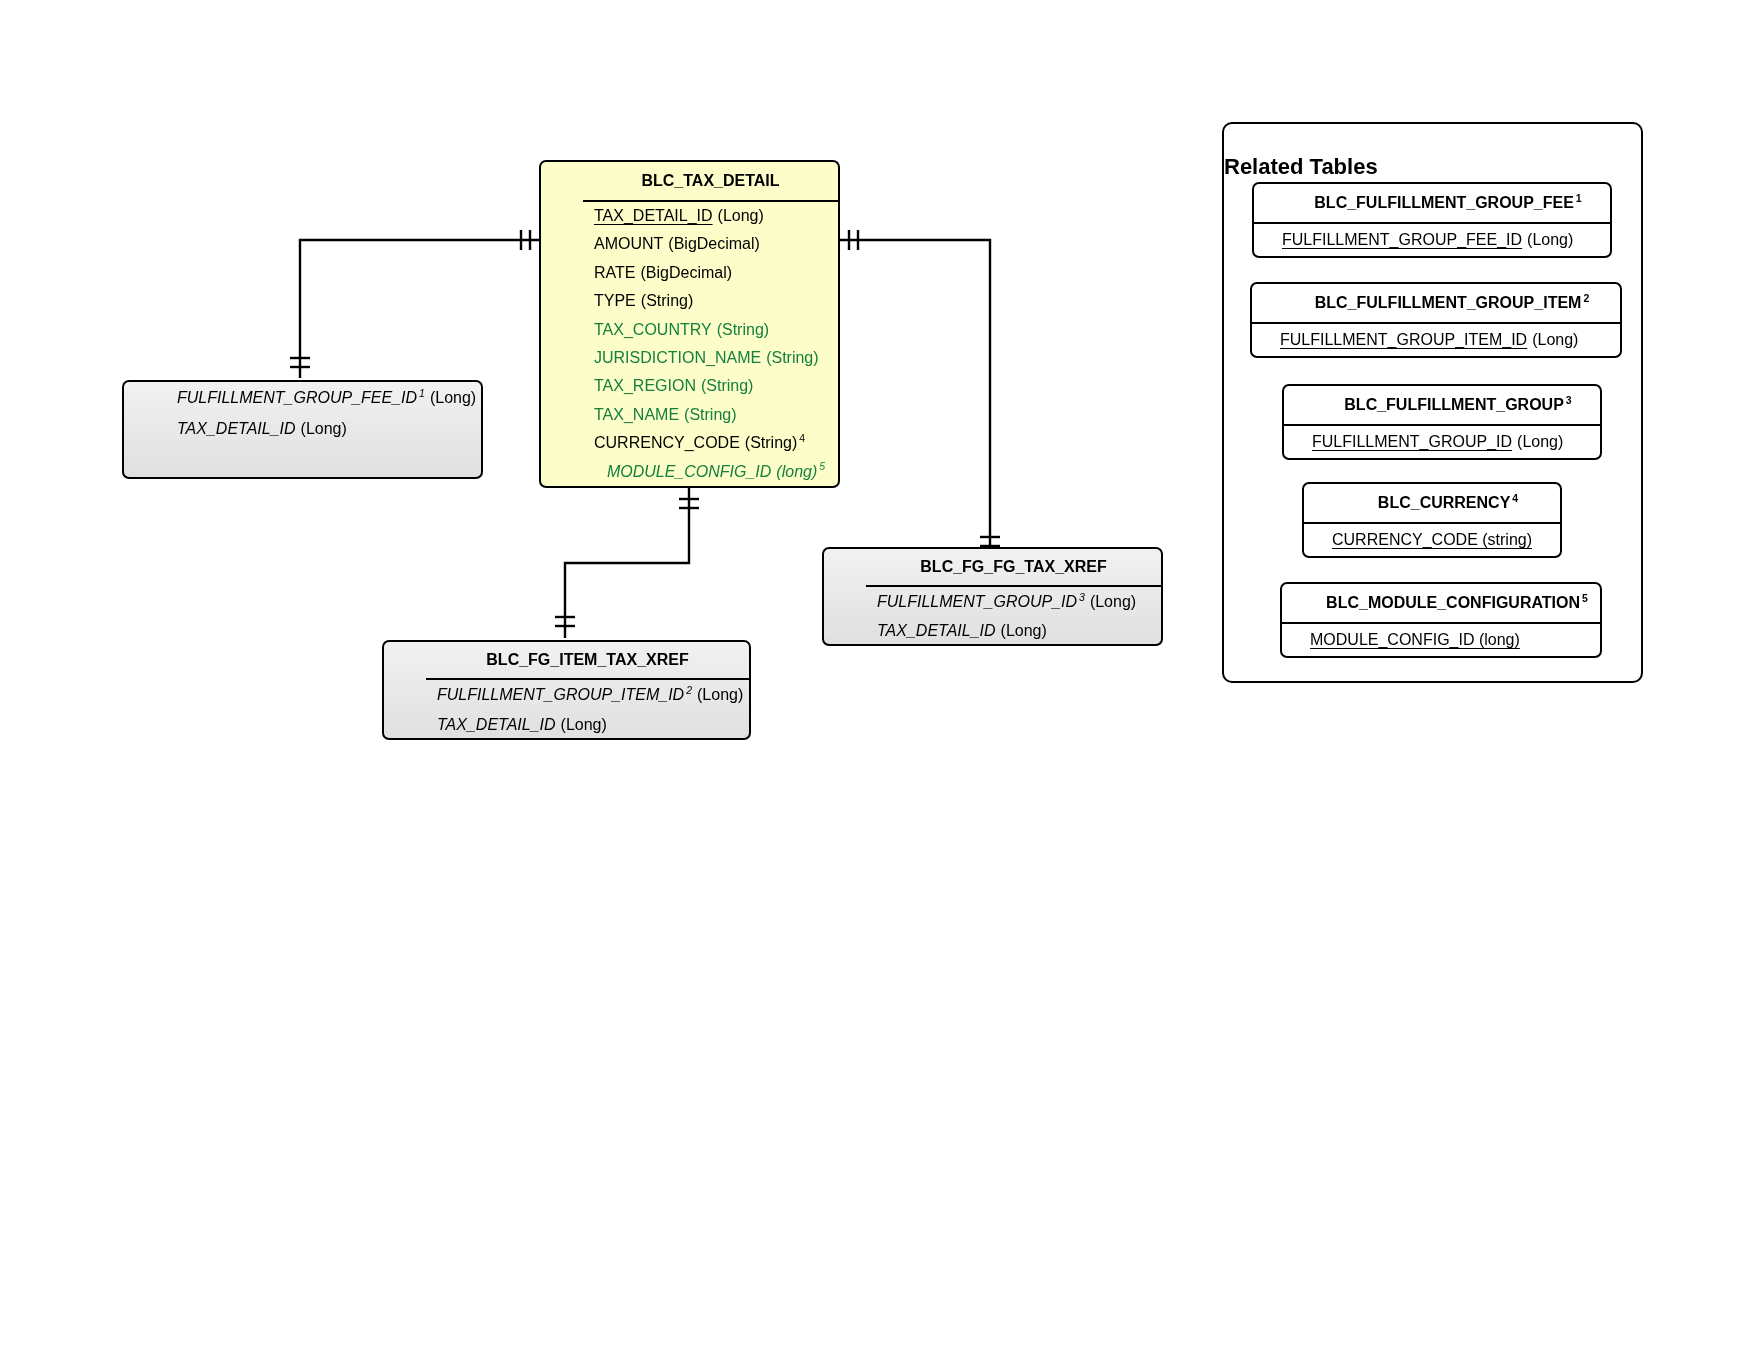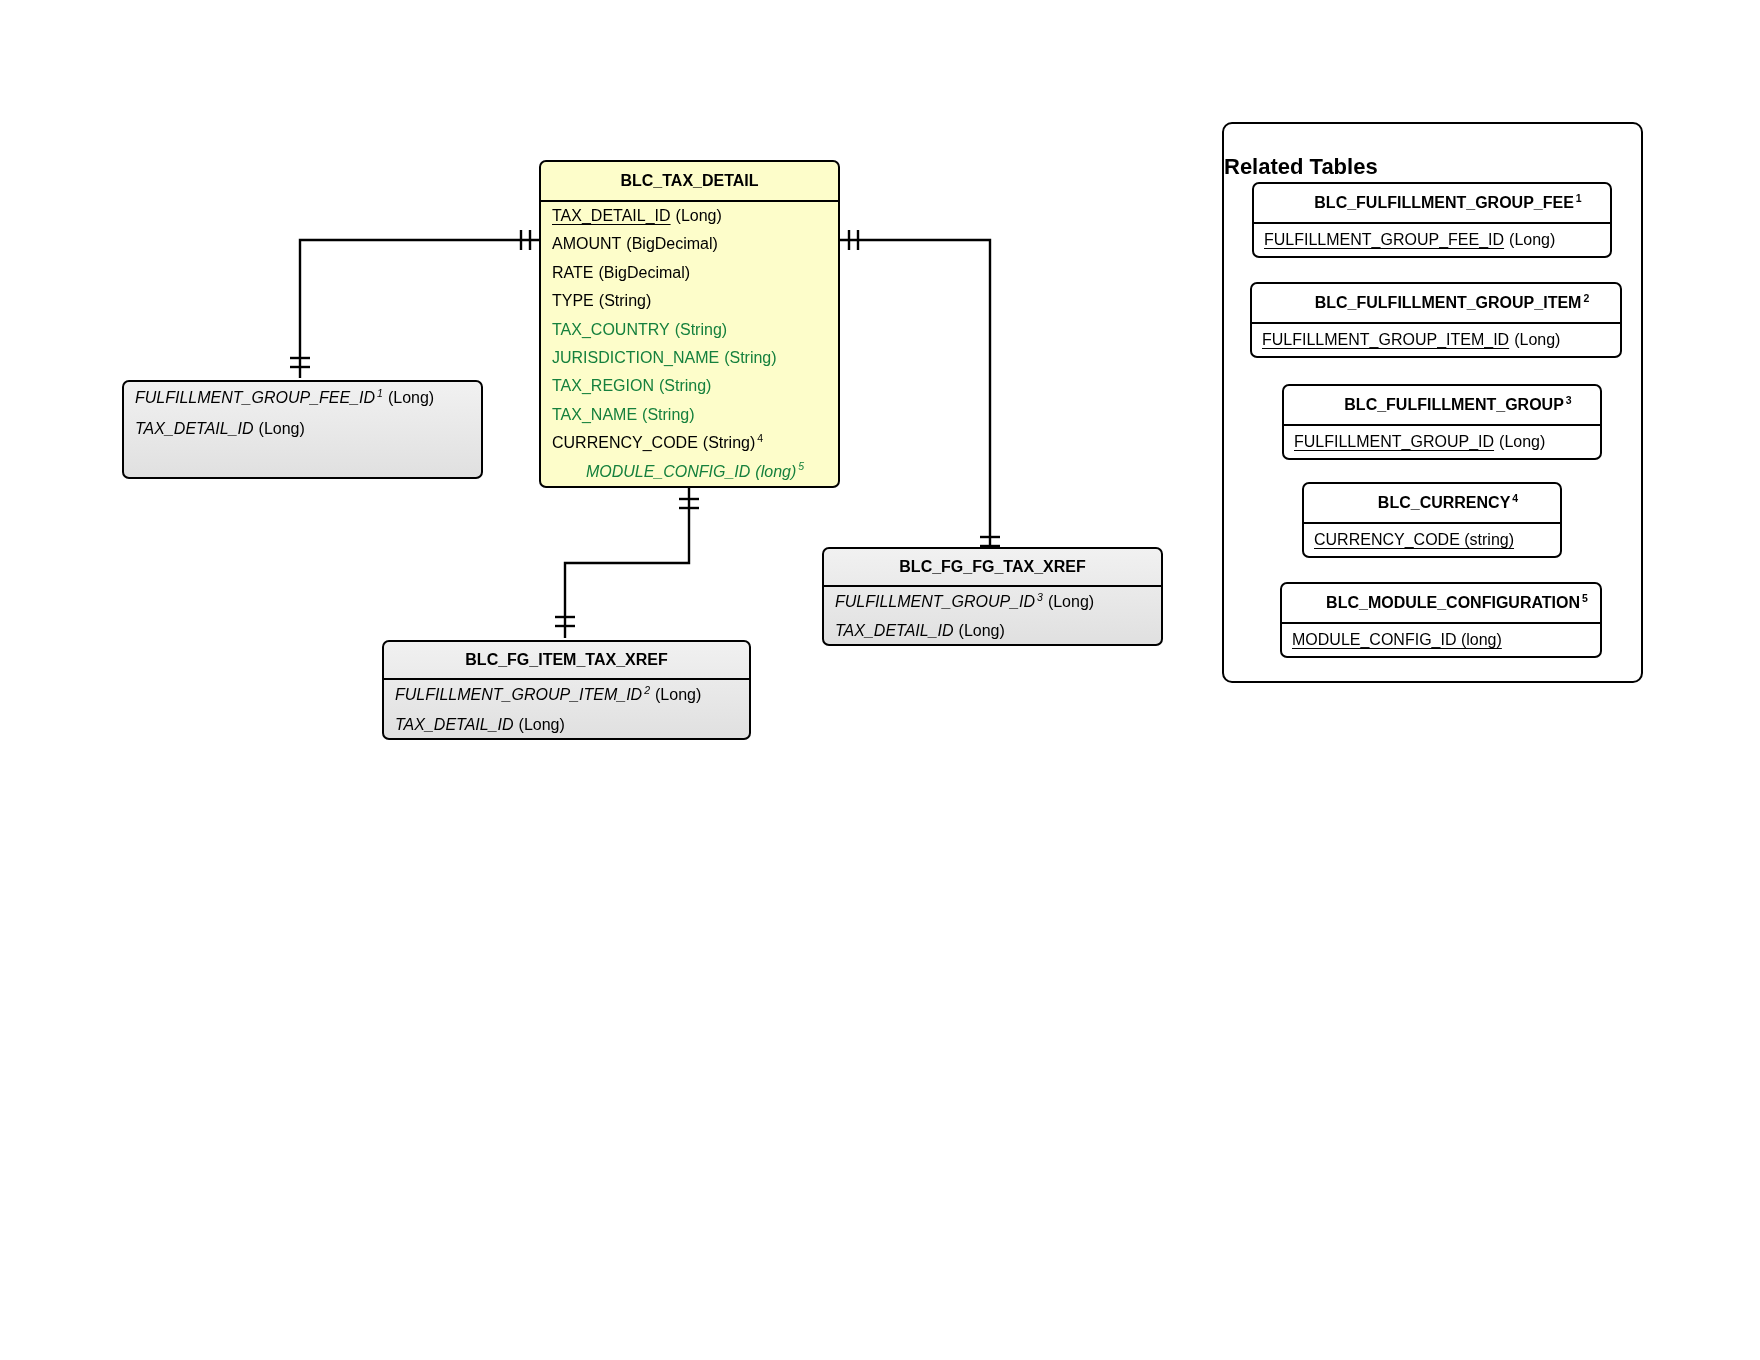--- a/index.html
+++ b/index.html
@@ -15,20 +15,21 @@
   #connector-layer { position:absolute; left:0; top:0; width:1760px; height:1360px; z-index:0; }
   #connector-layer path { fill:none; stroke:#000; stroke-width:2.4; }
   #connector-layer line { stroke:#000; stroke-width:2.4; }
 
   .etable {
     position:absolute;
     border: 2.5px solid #000;
     border-radius: 7px;
     box-sizing: border-box;
     z-index: 1;
+    padding-left: 42px;
   }
   .etable .thead {
     font-weight: bold;
     text-align: center;
     font-size: 16px;
     border-bottom: 2.5px solid #000;
     box-sizing: border-box;
   }
   .etable .trow {
     padding-left: 11px;
@@ -76,21 +77,21 @@
   .rel-box {
     position:absolute;
     border: 2.5px solid #000; border-radius: 7px; background:#fff;
     box-sizing: border-box;
   }
   .rel-box .thead {
     font-weight:bold; text-align:center; font-size:16px;
     height:40px; line-height:38px; border-bottom:2.5px solid #000; box-sizing:border-box;padding-left:32px;
   }
   .rel-box .trow {
-    font-size:16px; height:32px; line-height:31px; padding-left:10px;
+    font-size:16px; height:32px; line-height:31px; padding-left:28px;
     white-space:nowrap; box-sizing:border-box;
   }
   #rel-0 { left:28px;  top:58px;  width:360px; }
   #rel-1 { left:26px;  top:158px; width:372px; }
   #rel-2 { left:58px;  top:260px; width:320px; }
   #rel-3 { left:78px;  top:358px; width:260px; }
   #rel-4 { left:56px;  top:458px; width:322px; }
 </style>
 </head>
 <body>

